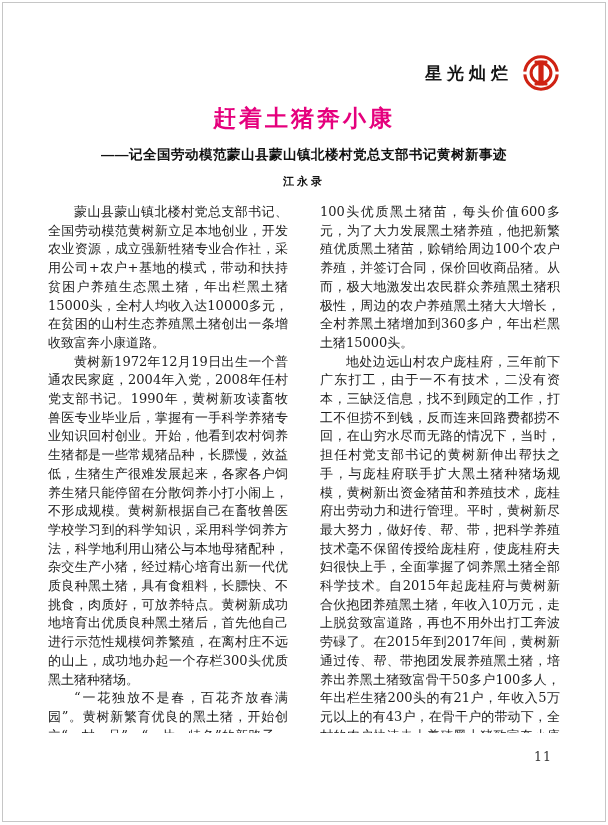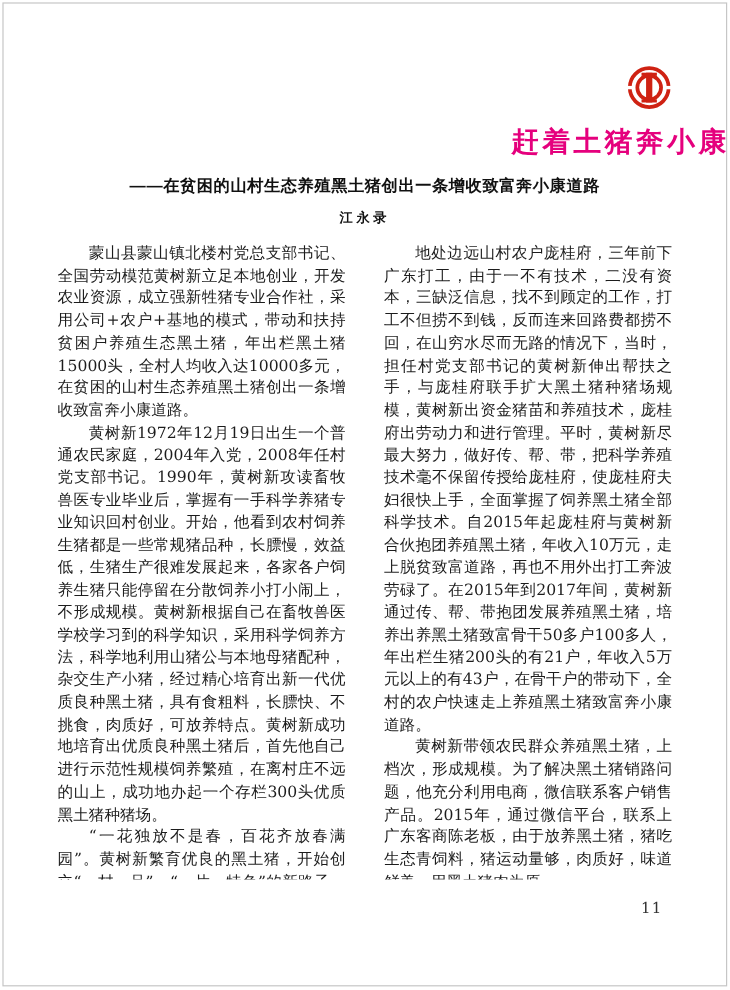--- a/index.html
+++ b/index.html
@@ -15,21 +15,21 @@
   .header{
     position:absolute;top:54px;right:48px;
     display:flex;align-items:center;gap:9px;
   }
   .brand-text{
     font-weight:bold;font-size:17px;letter-spacing:5px;color:#141414;
     font-family:"DejaVu Serif", serif;
   }
   .logo{width:38px;height:38px;display:block;}
   .title{
-    position:absolute;top:103px;left:0;width:608px;text-align:right;
+    position:absolute;top:103px;left:0;width:608px;text-align:center;
     font-size:23px;font-weight:bold;letter-spacing:3px;color:#e5007d;
     font-family:"DejaVu Serif", serif;
   }
   .subtitle{
     position:absolute;top:146px;left:0;width:608px;text-align:center;
     font-size:13.5px;font-weight:bold;letter-spacing:0.5px;color:#111;
     font-family:"Liberation Sans", sans-serif;
   }
   .author{
     position:absolute;top:174px;left:0;width:608px;text-align:center;
@@ -52,40 +52,42 @@
     font-size:12.5px;color:#333;letter-spacing:1px;
     font-family:"DejaVu Serif", serif;
   }
 </style>
 </head>
 <body>
 
 <div class="page-frame"></div>
 
 <div class="header">
+  <span class="brand-text">星光灿烂</span>
   <svg class="logo" viewBox="0 0 38 38" aria-hidden="true">
     <circle cx="19" cy="19" r="16.2" fill="none" stroke="#cf2213" stroke-width="3.1"></circle>
     <circle cx="19" cy="19" r="9.9" fill="none" stroke="#cf2213" stroke-width="3.1"></circle>
     <rect x="16.4" y="6.6" width="5.2" height="24.8" fill="#cf2213"></rect>
     <rect x="12.6" y="6.6" width="12.8" height="2.6" fill="#cf2213"></rect>
     <rect x="12.6" y="28.8" width="12.8" height="2.6" fill="#cf2213"></rect>
     <rect x="0.6" y="17.6" width="5.2" height="2.8" fill="#ffffff"></rect>
     <rect x="32.2" y="17.6" width="5.2" height="2.8" fill="#ffffff"></rect>
   </svg>
 </div>
 
 <div class="title">赶着土猪奔小康</div>
-<div class="subtitle">——在贫困的山村生态养殖黑土猪创出一条增收致富奔小康道路</div>
+<div class="subtitle">——记全国劳动模范蒙山县蒙山镇北楼村党总支部书记黄树新事迹</div>
 <div class="author">江永录</div>
 
 <div class="article">
   <div class="column">
       <p class="para">蒙山县蒙山镇北楼村党总支部书记、全国劳动模范黄树新立足本地创业，开发农业资源，成立强新牲猪专业合作社，采用公司+农户+基地的模式，带动和扶持贫困户养殖生态黑土猪，年出栏黑土猪15000头，全村人均收入达10000多元，在贫困的山村生态养殖黑土猪创出一条增收致富奔小康道路。</p>
       <p class="para">黄树新1972年12月19日出生一个普通农民家庭，2004年入党，2008年任村党支部书记。1990年，黄树新攻读畜牧兽医专业毕业后，掌握有一手科学养猪专业知识回村创业。开始，他看到农村饲养生猪都是一些常规猪品种，长膘慢，效益低，生猪生产很难发展起来，各家各户饲养生猪只能停留在分散饲养小打小闹上，不形成规模。黄树新根据自己在畜牧兽医学校学习到的科学知识，采用科学饲养方法，科学地利用山猪公与本地母猪配种，杂交生产小猪，经过精心培育出新一代优质良种黑土猪，具有食粗料，长膘快、不挑食，肉质好，可放养特点。黄树新成功地培育出优质良种黑土猪后，首先他自己进行示范性规模饲养繁殖，在离村庄不远的山上，成功地办起一个存栏300头优质黑土猪种猪场。</p>
       <p class="para">“一花独放不是春，百花齐放春满园”。黄树新繁育优良的黑土猪，开始创立“一村一品”、“一片一特色”的新路子，抢抓先机，2008年在北楼村组织30多名养殖农户，成立首个“强新牲猪专业合作社，他并担任理事长，通过原生态黑土猪养殖带动全村甚至全县农户养殖黑土猪，全年发放种猪500头，举办黑土猪科学养殖培训班10期，参训人数1200多人次，印发资料5000多份。2015年5月，黄树新培育出</p>
     </div>
   <div class="column">
+      <p class="para no-indent">100头优质黑土猪苗，每头价值600多元，为了大力发展黑土猪养殖，他把新繁殖优质黑土猪苗，赊销给周边100个农户养殖，并签订合同，保价回收商品猪。从而，极大地激发出农民群众养殖黑土猪积极性，周边的农户养殖黑土猪大大增长，全村养黑土猪增加到360多户，年出栏黑土猪15000头。</p>
       <p class="para">地处边远山村农户庞桂府，三年前下广东打工，由于一不有技术，二没有资本，三缺泛信息，找不到顾定的工作，打工不但捞不到钱，反而连来回路费都捞不回，在山穷水尽而无路的情况下，当时，担任村党支部书记的黄树新伸出帮扶之手，与庞桂府联手扩大黑土猪种猪场规模，黄树新出资金猪苗和养殖技术，庞桂府出劳动力和进行管理。平时，黄树新尽最大努力，做好传、帮、带，把科学养殖技术毫不保留传授给庞桂府，使庞桂府夫妇很快上手，全面掌握了饲养黑土猪全部科学技术。自2015年起庞桂府与黄树新合伙抱团养殖黑土猪，年收入10万元，走上脱贫致富道路，再也不用外出打工奔波劳碌了。在2015年到2017年间，黄树新通过传、帮、带抱团发展养殖黑土猪，培养出养黑土猪致富骨干50多户100多人，年出栏生猪200头的有21户，年收入5万元以上的有43户，在骨干户的带动下，全村的农户快速走上养殖黑土猪致富奔小康道路。</p>
       <p class="para">黄树新带领农民群众养殖黑土猪，上档次，形成规模。为了解决黑土猪销路问题，他充分利用电商，微信联系客户销售产品。2015年，通过微信平台，联系上广东客商陈老板，由于放养黑土猪，猪吃生态青饲料，猪运动量够，肉质好，味道鲜美，用黑土猪肉为原</p>
     </div>
 </div>
 
 <div class="page-number">11</div>
 
 </body></html>

